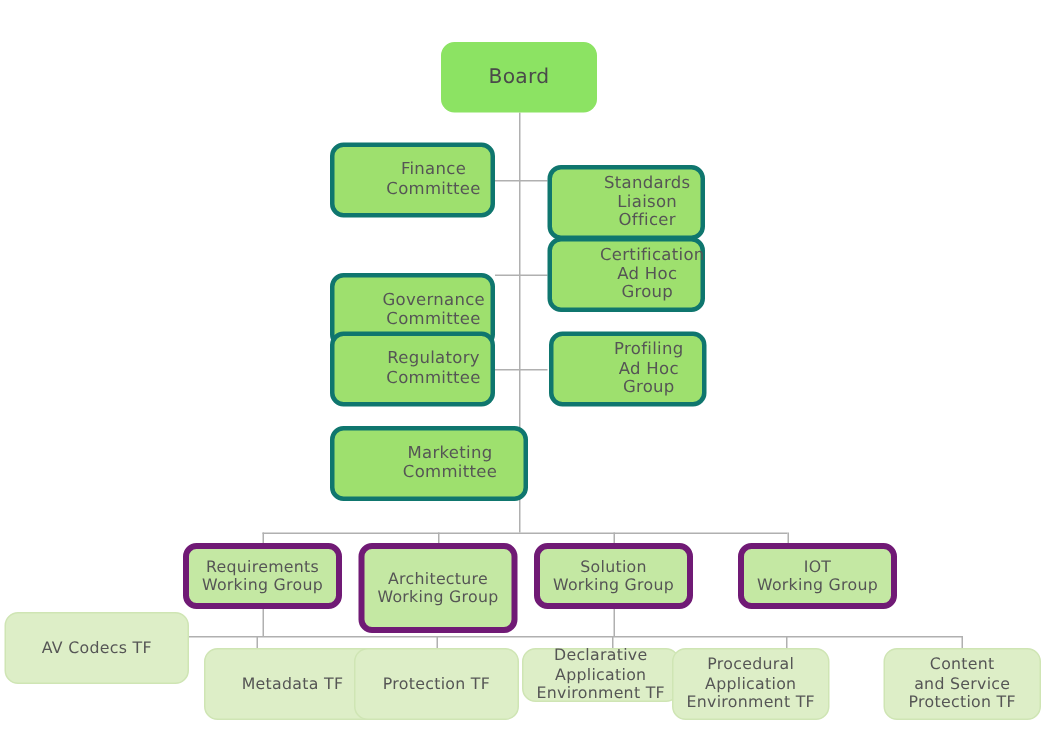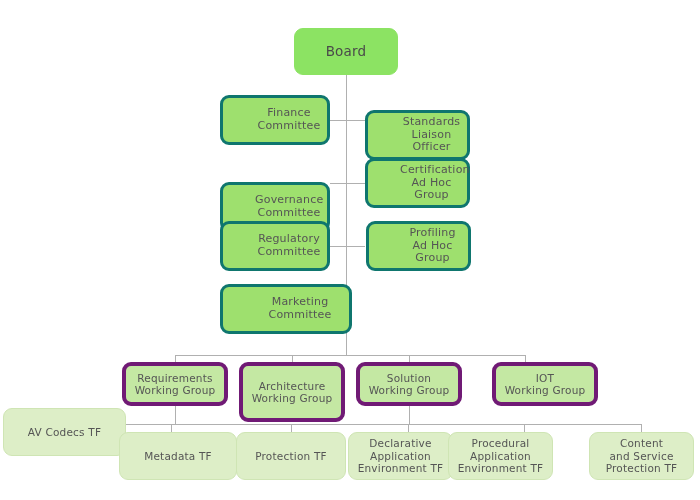--- a/index.html
+++ b/index.html
@@ -120,27 +120,27 @@
     </div>
     <div class="node lvl-wg" style="left: 356px; top: 362px; width: 106px; height: 44px;">
       <span>Solution<br>Working Group</span>
     </div>
     <div class="node lvl-wg" style="left: 472px; top: 362px; width: 106px; height: 44px; margin-left: 20px;">
       <span>IOT<br>Working Group</span>
     </div>
     <div class="node lvl-tf" style="left: 3px; top: 408px; width: 123px; height: 48px;">
       <span>AV Codecs TF</span>
     </div>
-    <div class="node lvl-tf" style="left: 119px; top: 432px; width: 118px; height: 48px;">
+    <div class="node lvl-tf" style="left: 136px; top: 432px; width: 118px; height: 48px;">
       <span>Metadata TF</span>
     </div>
     <div class="node lvl-tf" style="left: 236px; top: 432px; width: 110px; height: 48px;">
       <span>Protection TF</span>
     </div>
-    <div class="node lvl-tf" style="left: 348px; top: 432px; width: 105px; height: 48px;">
+    <div class="node lvl-tf" style="left: 348px; top: 432px; width: 105px; height: 36px;">
       <span>Declarative<br>Application<br>Environment TF</span>
     </div>
     <div class="node lvl-tf" style="left: 448px; top: 432px; width: 105px; height: 48px;">
       <span>Procedural<br>Application<br>Environment TF</span>
     </div>
     <div class="node lvl-tf" style="left: 589px; top: 432px; width: 105px; height: 48px;">
       <span>Content<br>and Service<br>Protection TF</span>
     </div>
   </div>
 

